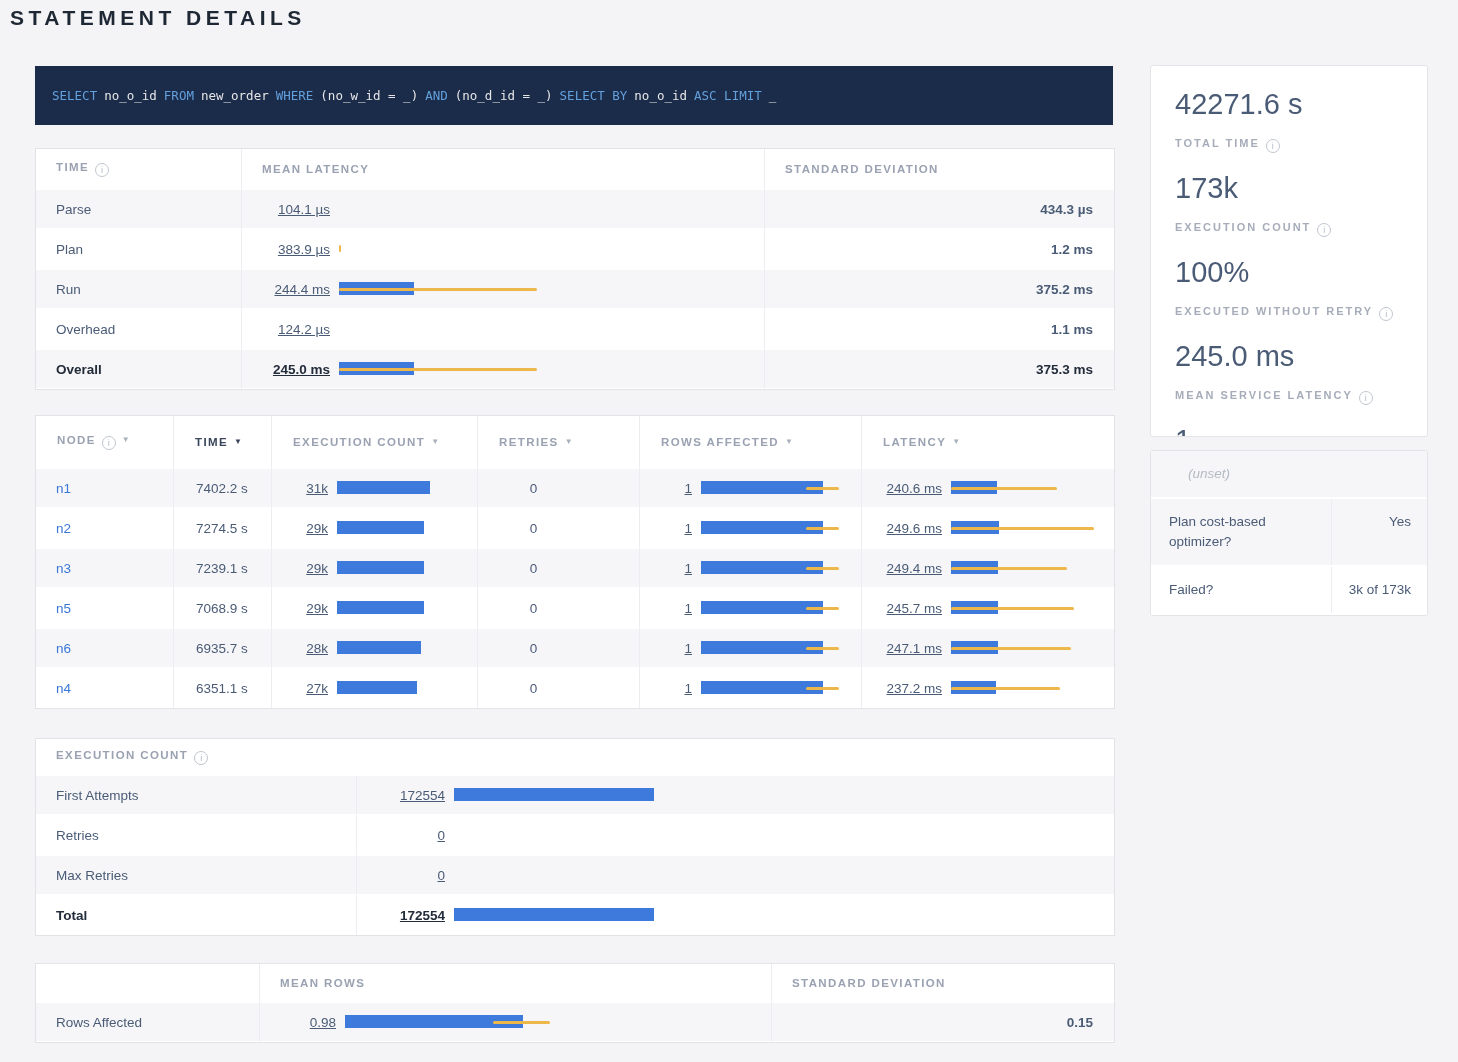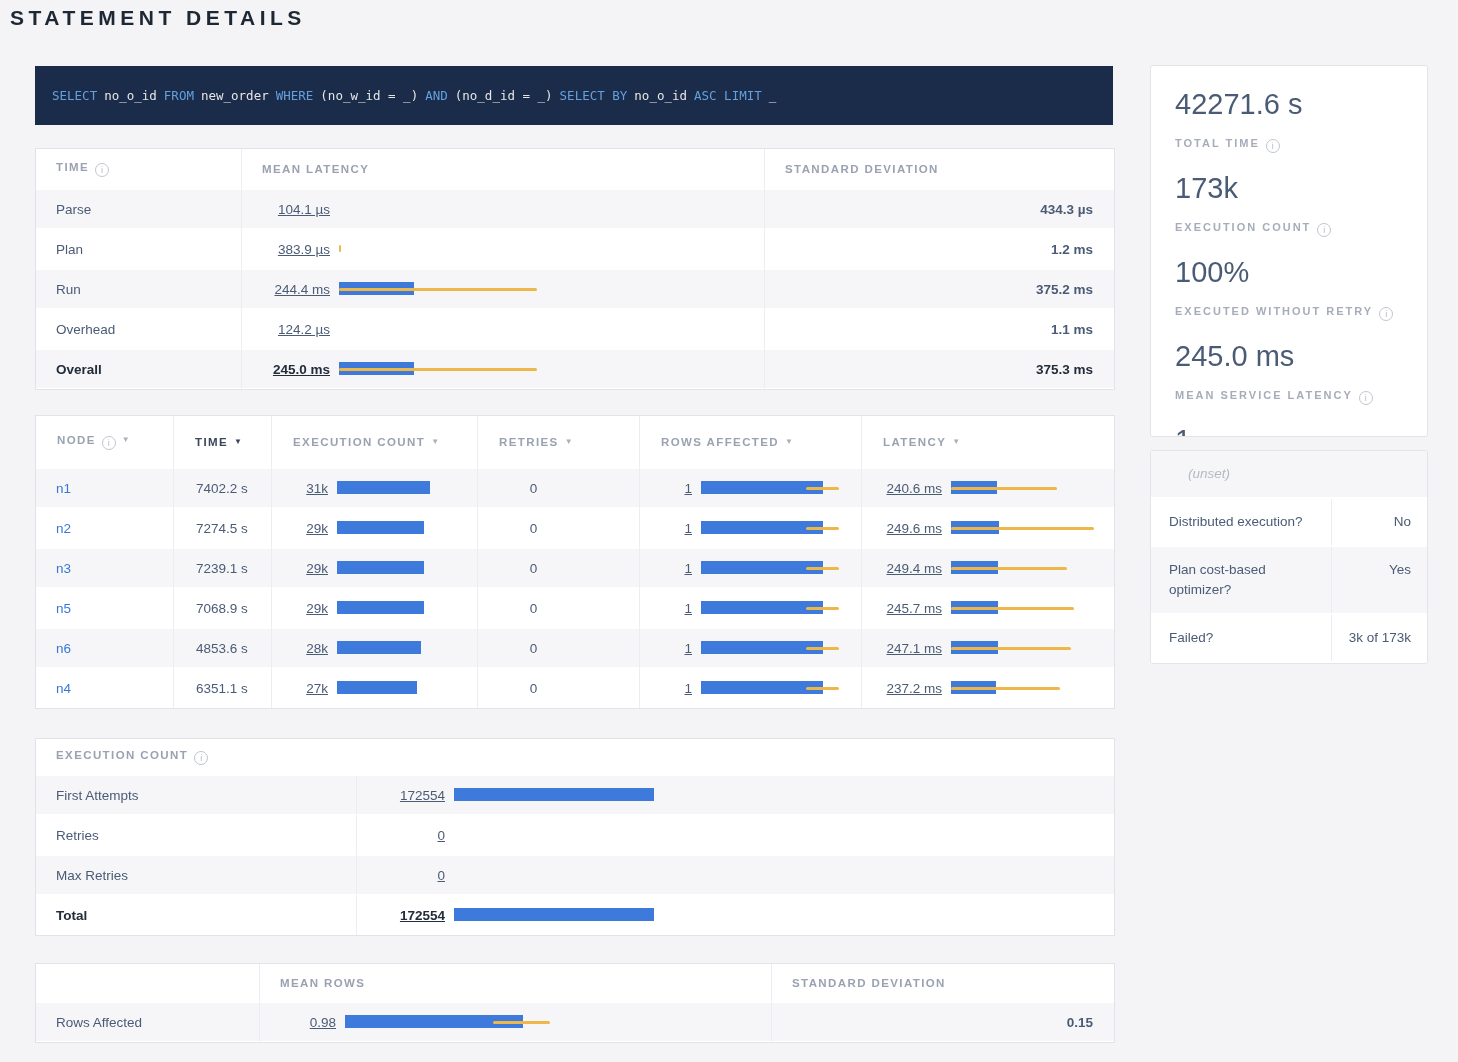--- a/index.html
+++ b/index.html
@@ -293,21 +293,21 @@
             <span class="val w80">245.7 ms</span>
             <span class="bar-wrap">
               <span class="bar" style="width: 47px;"></span>
               <span class="dev" style="width: 123px; left: 0px;"></span>
             </span>
           </div>
         </td>
   </tr>
   <tr class="zebra">
     <td class="first label-cell"><span class="link">n6</span></td>
-    <td class="label-cell" style="padding-left:22px">4853.6 s</td>
+    <td class="label-cell" style="padding-left:22px">6935.7 s</td>
     <td>
           <div class="cellflex">
             <span class="val w56">28k</span>
             <span class="bar-wrap">
               <span class="bar" style="width: 84px;"></span>
             </span>
           </div>
         </td>
     <td class="center-cell">0</td>
     <td>
@@ -467,24 +467,20 @@
   <div class="sum-item">
     <div class="sum-value">1</div>
     <div class="sum-label"><span>MEAN NUMBER OF ROWS</span><span class="info-icon">i</span></div>
   </div>
 </div>
 
 <div class="details-card">
   <div class="details-row zebra first">
     <div class="detail-value">(unset)</div>
   </div>
-  <div class="details-row">
-    <div class="detail-label">Distributed execution?</div>
-    <div class="detail-value">No</div>
-  </div>
   <div class="details-row zebra">
     <div class="detail-label">Plan cost-based optimizer?</div>
     <div class="detail-value">Yes</div>
   </div>
   <div class="details-row">
     <div class="detail-label">Failed?</div>
     <div class="detail-value">3k of 173k</div>
   </div>
 </div>
 

